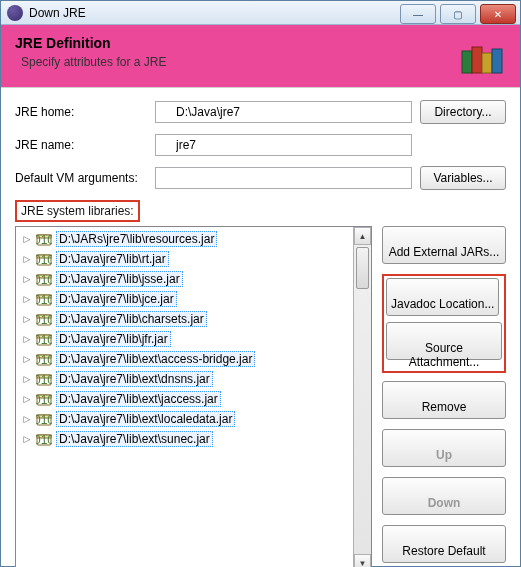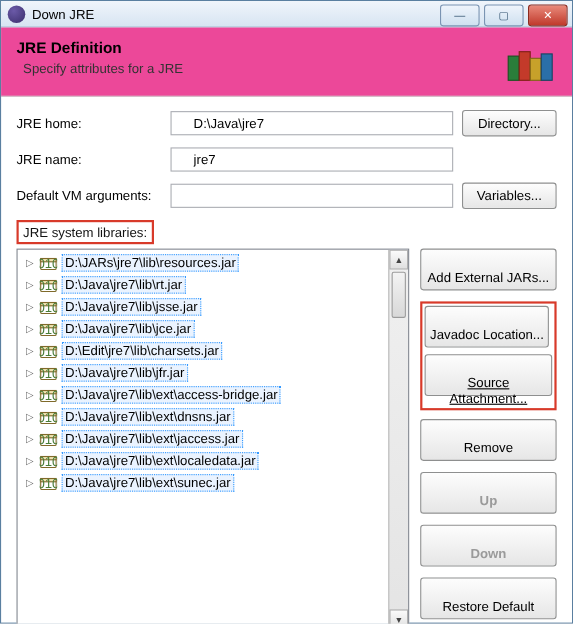--- a/index.html
+++ b/index.html
@@ -40,21 +40,21 @@
 .vscroll { width: 18px; background: linear-gradient(#f0f0f0,#e4e4e4); border-left: 1px solid #b0b0b0; display: flex; flex-direction: column; }
 .vsbtn { height: 18px; border: 1px solid #b0b0b0; background: linear-gradient(#fbfbfb,#e0e0e0); display: flex; align-items: center; justify-content: center; font-size: 8px; color: #444; }
 .vsthumb { margin: 2px; flex: 0 0 42px; border: 1px solid #9a9a9a; background: linear-gradient(#f3f3f3,#d8d8d8); border-radius: 2px; }
 .vstrack { flex: 1; }
 
 .sidebtns { width: 124px; margin-left: 10px; display: flex; flex-direction: column; }
 .sbtn { height: 26px; border: 1px solid #8e8f8f; border-radius: 3px; background: linear-gradient(#fdfdfd,#e6e6e6); margin-bottom: 10px; cursor: default; font-size: 12px; padding: 18px 4px; }
 .sbtn.disabled { color: #9a9a9a; font-weight: bold; }
 .highlight-group { border: 2px solid #d83a2a; padding: 2px; margin-bottom: 8px; }
 .highlight-group .sbtn { margin-bottom: 6px; }
-.highlight-group .sbtn:last-child { margin-bottom: 0; text-decoration: underline; }
+.highlight-group .sbtn:last-child { margin-bottom: 0; }
 
 .footer { border-top: 1px solid #d0d0d0; padding: 10px 14px; display: flex; align-items: center; }
 .help { width: 22px; height: 22px; border: 2px solid #7a7aa8; border-radius: 50%; color: #5a5a90; display: flex; align-items: center; justify-content: center; font-weight: bold; cursor: default; }
 .footer .spacer { flex: 1; }
 .fbtn { width: 86px; height: 32px; margin-left: 10px; border: 1px solid #8e8f8f; border-radius: 3px; background: linear-gradient(#fdfdfd,#e6e6e6); cursor: default; }
 .fbtn.primary { border: 1px solid #2e7bd1; box-shadow: 0 0 0 1px #7fb6ef inset; }
 </style>
 </head>
 <body>
 
@@ -158,21 +158,21 @@
             </div>
             <div class="tree-item">
               <span class="tri">▷</span>
               <span class="jar">
                 <svg width="16" height="14" viewBox="0 0 16 14">
                   <rect x="1" y="3" width="14" height="10" rx="1" fill="#fff" stroke="#806a2a"></rect>
                   <rect x="1" y="3" width="14" height="3" fill="#efe2b0" stroke="#806a2a"></rect>
                   <text x="8" y="12" text-anchor="middle" font-size="6" fill="#4a7d3a">010</text>
                 </svg>
               </span>
-              <span class="item-text">D:\Edit\jre7\lib\charsets.jar</span>
+              <span class="item-text">D:\Java\jre7\lib\charsets.jar</span>
             </div>
             <div class="tree-item">
               <span class="tri">▷</span>
               <span class="jar">
                 <svg width="16" height="14" viewBox="0 0 16 14">
                   <rect x="1" y="3" width="14" height="10" rx="1" fill="#fff" stroke="#806a2a"></rect>
                   <rect x="1" y="3" width="14" height="3" fill="#efe2b0" stroke="#806a2a"></rect>
                   <text x="8" y="12" text-anchor="middle" font-size="6" fill="#4a7d3a">010</text>
                 </svg>
               </span>

